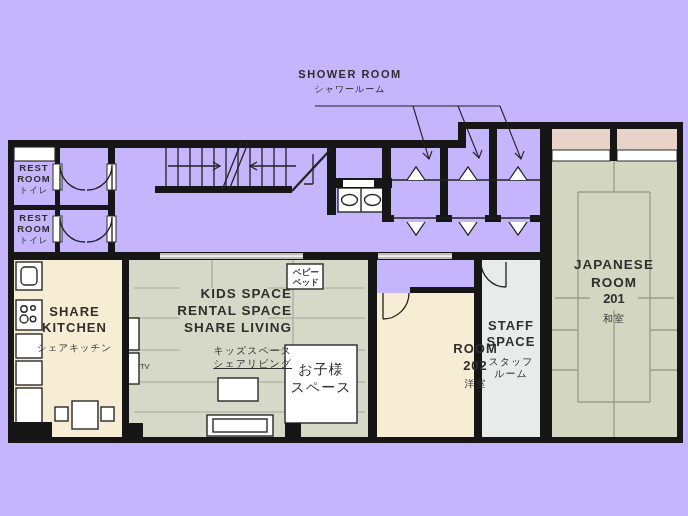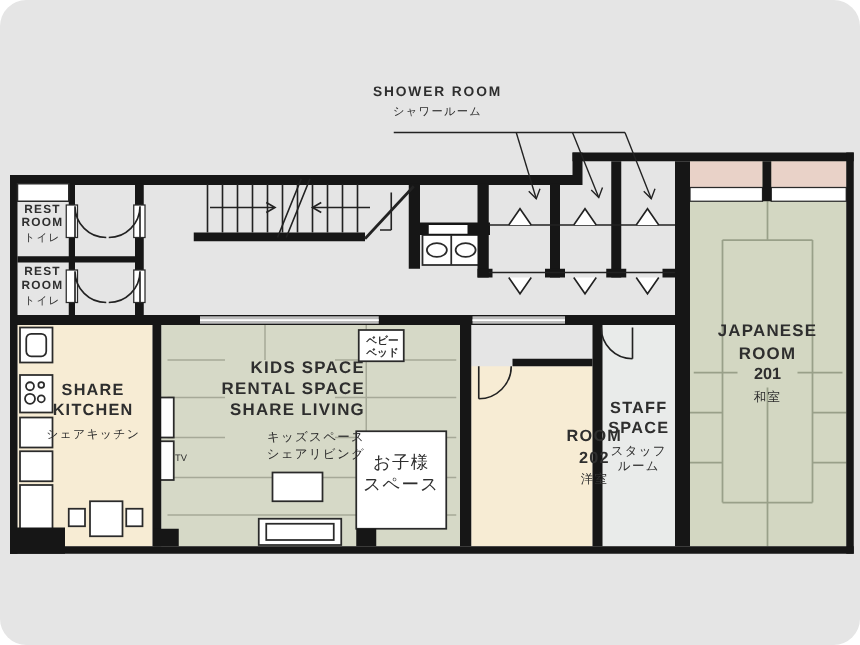--- a/index.html
+++ b/index.html
@@ -1,18 +1,18 @@
 <!DOCTYPE html>
 <html><head>
 <meta charset="utf-8">
 <style>
   html,body{margin:0;padding:0;background:#fff;}
   #plan{
-    position:relative;width:688px;height:516px;background:#e5e5e5;
-    font-family:"Liberation Sans", sans-serif;color:#2e2e2e;overflow:hidden;border-radius:21px;
+    position:relative;width:688px;height:516px;background:#c4b5fd;
+    font-family:"Liberation Sans", sans-serif;color:#2e2e2e;overflow:hidden;
   }
   #plan svg{position:absolute;left:0;top:0;}
   .lbl{position:absolute;text-align:center;line-height:1.15;z-index:5;}
   .en{font-weight:bold;letter-spacing:1px;}
   .ja{letter-spacing:1px;}
   .rest .en{font-size:9.5px;}
   .rest .ja{font-size:8.5px;margin-top:1px;}
   .shower .en{font-size:11px;letter-spacing:1.5px;}
   .shower .ja{font-size:9px;margin-top:3px;}
   .kitchen .en{font-size:13px;line-height:1.25;}
@@ -199,21 +199,21 @@
   <div class="lbl kitchen" style="left:27px;top:304px;width:95px;">
     <div class="en" style="width:85px;margin:0 auto;">SHARE KITCHEN</div>
     <div class="ja">シェアキッチン</div>
   </div>
 
   <div class="lbl kids" style="left:158px;top:286px;width:134px;text-align:right;">
     <div class="en">KIDS SPACE</div>
     <div class="en">RENTAL SPACE</div>
     <div class="en">SHARE LIVING</div>
     <div class="ja">キッズスペース</div>
-    <div class="ja" style="margin-top:0;">シェアリビング</div>
+    <div class="ja" style="margin-top:0;text-decoration:underline;">シェアリビング</div>
   </div>
 
   <div class="lbl tiny" style="left:140px;top:363px;width:18px;text-align:left;">
     <span>TV</span>
   </div>
 
   <div class="lbl small-ja" style="left:288px;top:267px;width:36px;font-weight:bold;">
     <div>ベビー</div>
     <div>ベッド</div>
   </div>

